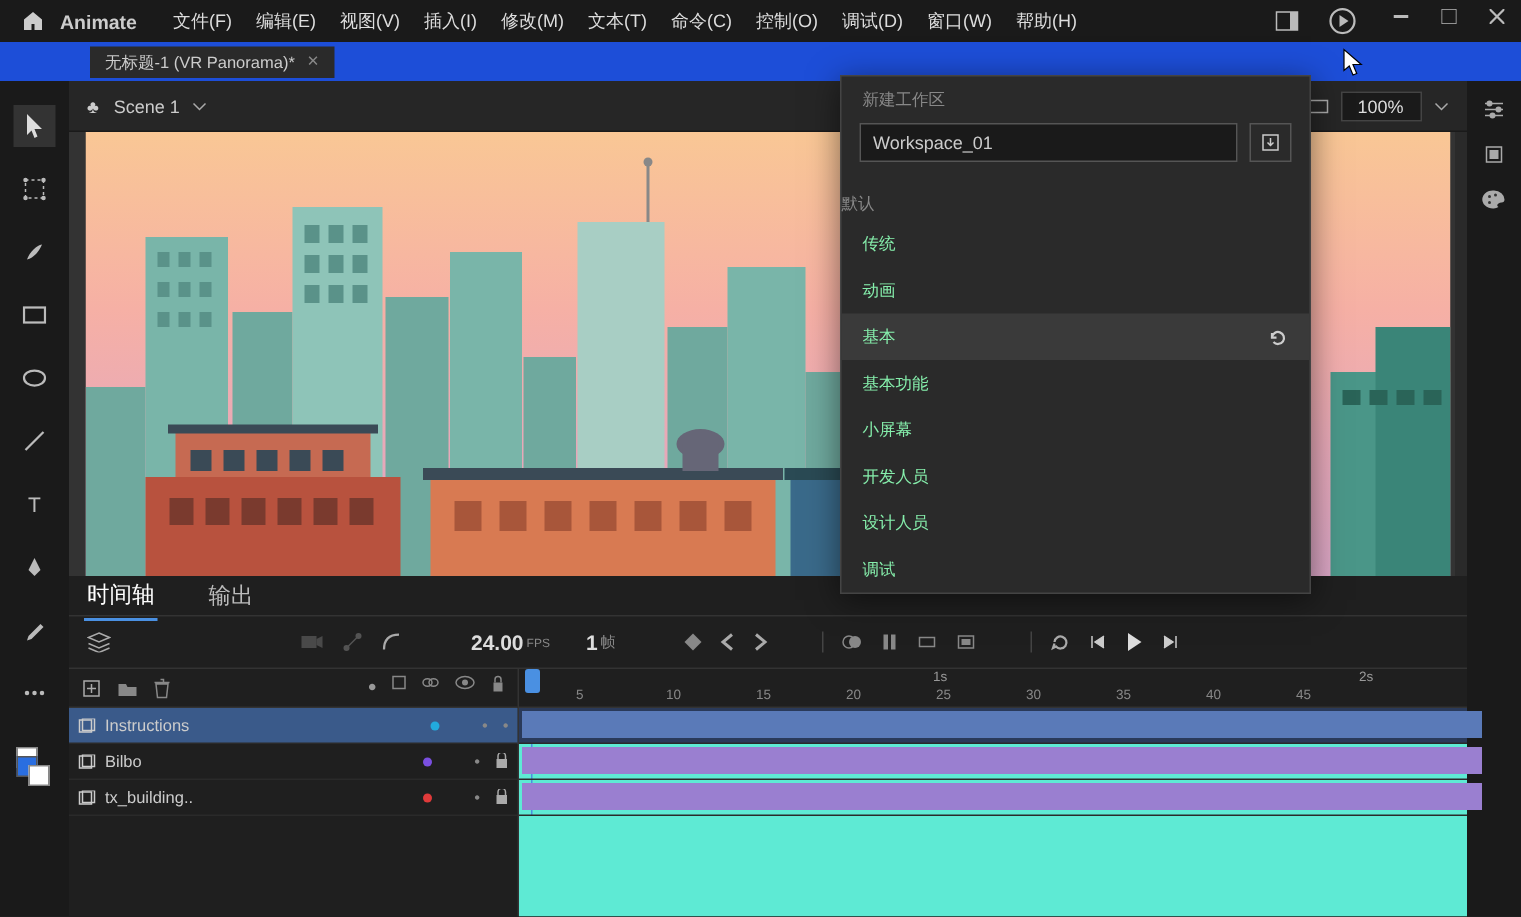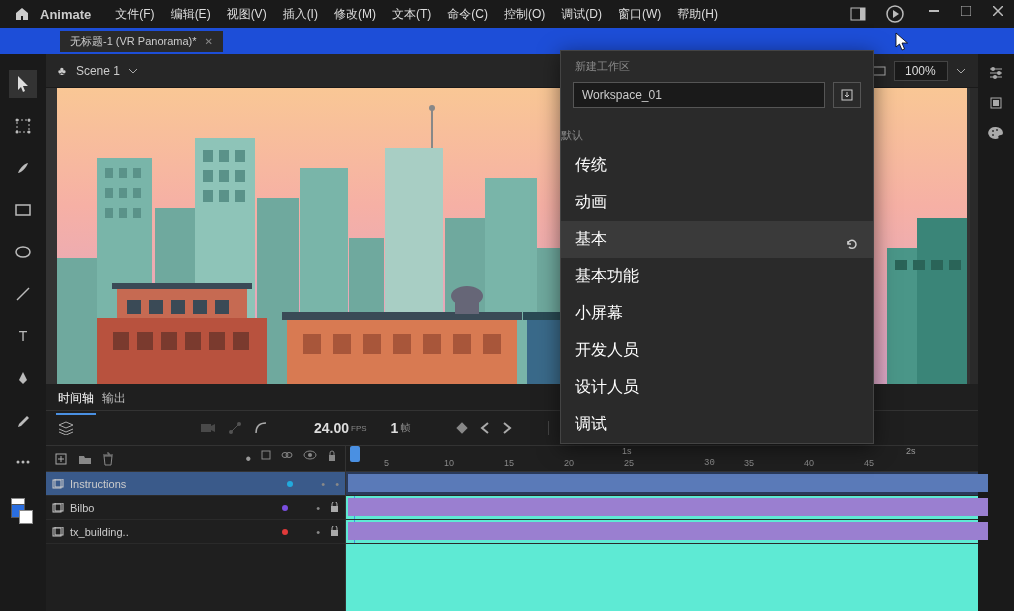--- a/index.html
+++ b/index.html
@@ -24,21 +24,21 @@
 .center-col{flex:1;display:flex;flex-direction:column;background:#262626}
 .scene-bar{height:34px;background:#262626;display:flex;align-items:center;padding:0 12px;gap:12px;color:#ccc;font-size:12px;border-bottom:1px solid #1a1a1a}
 .scene-left{display:flex;align-items:center;gap:10px}
 .scene-right{margin-left:auto;display:flex;align-items:center;gap:8px}
 .pct-box{background:#1a1a1a;border:1px solid #444;padding:2px 10px;font-size:12px;color:#ddd;width:54px;text-align:left}
 .stage-wrap{height:296px;background:#333;display:flex;justify-content:center;align-items:flex-start;padding-top:0;position:relative;overflow:hidden}
 .stage{width:910px;height:296px;position:relative;overflow:hidden}
 .sky{position:absolute;inset:0;background:linear-gradient(#f9c795,#f6b0a5 40%,#e8a9b8 70%,#d9a5c4)}
 .scroll-track{position:absolute;right:0;top:0;width:8px;height:100%;background:#2a2a2a}
 .timeline-panel{flex:1;background:#1f1f1f;display:flex;flex-direction:column}
-.tl-tabs{height:26px;display:flex;align-items:flex-start;padding:0 10px;gap:4px;font-size:12px;color:#bbb}
+.tl-tabs{height:26px;display:flex;align-items:center;padding:0 10px;gap:32px;font-size:15px;color:#bbb}
 .tl-tab.active{color:#fff;border-bottom:2px solid #4a90e2}
 .tl-controls{height:36px;display:flex;align-items:center;padding:0 12px;gap:16px;color:#999;font-size:11px;border-top:1px solid #333;border-bottom:1px solid #333}
 .tl-ctrl-group{display:flex;gap:12px;align-items:center}
 .fps-box{display:flex;align-items:center;gap:2px}
 .fps-val{color:#ddd;font-size:14px;font-weight:600}
 .fps-lbl{font-size:8px;color:#888}
 .tl-body{display:flex;flex:1}
 .layer-col{width:300px;background:#1f1f1f;border-right:1px solid #333}
 .layer-hdr{height:26px;display:flex;align-items:center;padding:0 8px;gap:10px;color:#999;border-bottom:1px solid #333}
 .layer-row{height:24px;display:flex;align-items:center;padding:0 6px;gap:6px;color:#ccc;font-size:11px;border-bottom:1px solid #2a2a2a}
@@ -54,21 +54,21 @@
 .span{position:absolute;top:2px;height:18px}
 .playhead{position:absolute;top:0;width:1px;background:#4a90e2;height:100%;left:8px}
 .playhead-head{position:absolute;top:0;left:4px;width:10px;height:16px;background:#4a90e2;border-radius:2px}
 .right-tools{width:36px;background:#1a1a1a;display:flex;flex-direction:column;align-items:center;padding-top:12px;gap:16px;color:#aaa}
 .workspace-panel{position:absolute;left:560px;top:50px;width:314px;background:#2a2a2a;border:1px solid #444;z-index:100;font-size:12px;color:#ccc;box-shadow:0 4px 20px rgba(0,0,0,.5)}
 .wp-hdr{padding:8px 14px;color:#888;font-size:11px}
 .wp-input-row{display:flex;gap:8px;padding:0 12px 10px}
 .wp-input{flex:1;background:#1a1a1a;border:1px solid #555;padding:4px 8px;color:#ccc;font-size:12px}
 .wp-save-btn{width:28px;height:26px;border:1px solid #555;display:flex;align-items:center;justify-content:center;color:#ccc}
 .wp-section-lbl{padding:10px 0 4px;color:#888;font-size:11px}
-.wp-item{padding:8px 14px;color:#ffffff;font-size:16px;display:flex;align-items:flex-end}
+.wp-item{padding:8px 14px;color:#86efac;font-size:11px;display:flex;align-items:center}
 .wp-item.sel{background:#3a3a3a}
 .wp-item .reset{margin-left:auto;color:#999}
 .cursor{position:absolute;left:895px;top:32px;z-index:200;pointer-events:none}
 svg{display:block}
 </style>
 </head>
 <body>
 
 <div class="top-bar">
   <div class="home-icon">
@@ -521,21 +521,21 @@
         <div class="frames-col">
           <div class="ruler">
             <div class="playhead-head"></div>
             <span class="time-lbl" style="left:276px">1s</span>
             <span class="time-lbl" style="left:560px">2s</span>
           <span class="ruler-mark" style="left: 38px;">5</span>
               <span class="ruler-mark" style="left: 98px;">10</span>
               <span class="ruler-mark" style="left: 158px;">15</span>
               <span class="ruler-mark" style="left: 218px;">20</span>
               <span class="ruler-mark" style="left: 278px;">25</span>
-              <span class="ruler-mark" style="left: 358px; font-family: Liberation Mono, monospace;">30</span>
+              <span class="ruler-mark" style="left: 338px;">30</span>
               <span class="ruler-mark" style="left: 398px;">35</span>
               <span class="ruler-mark" style="left: 458px;">40</span>
               <span class="ruler-mark" style="left: 518px;">45</span>
             </div>
           <div class="frame-rows">
             <div class="playhead"></div>
             <div class="frame-bar" style="background:#2a3a5a">
                 <div class="span" style="left:2px;width:640px;background:#5a7ab8"></div>
               </div>
             <div class="frame-bar">

